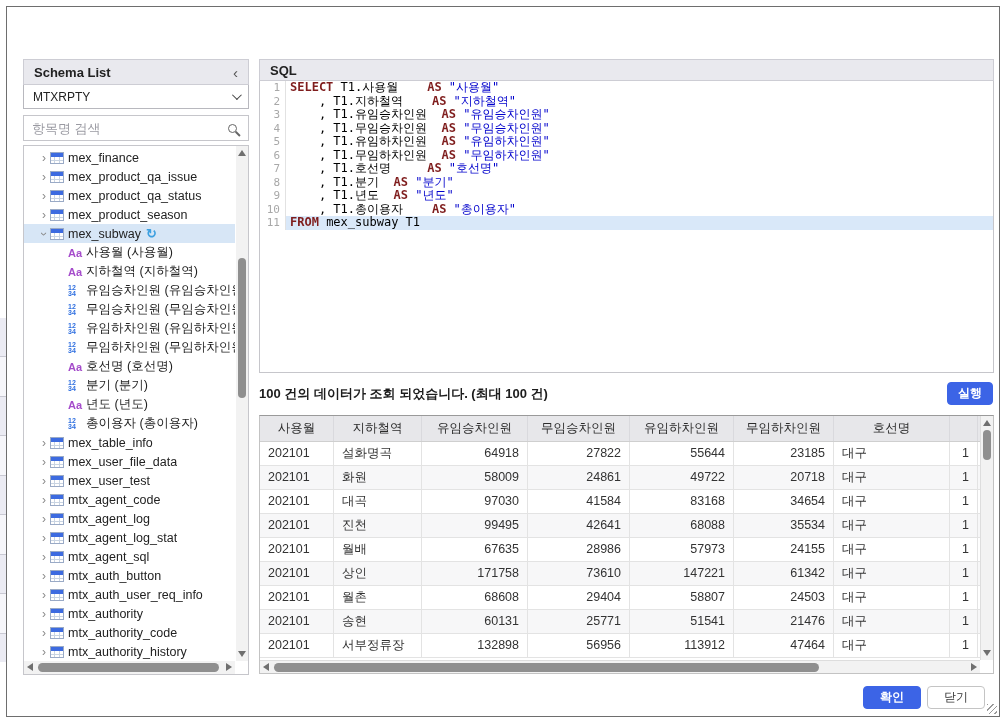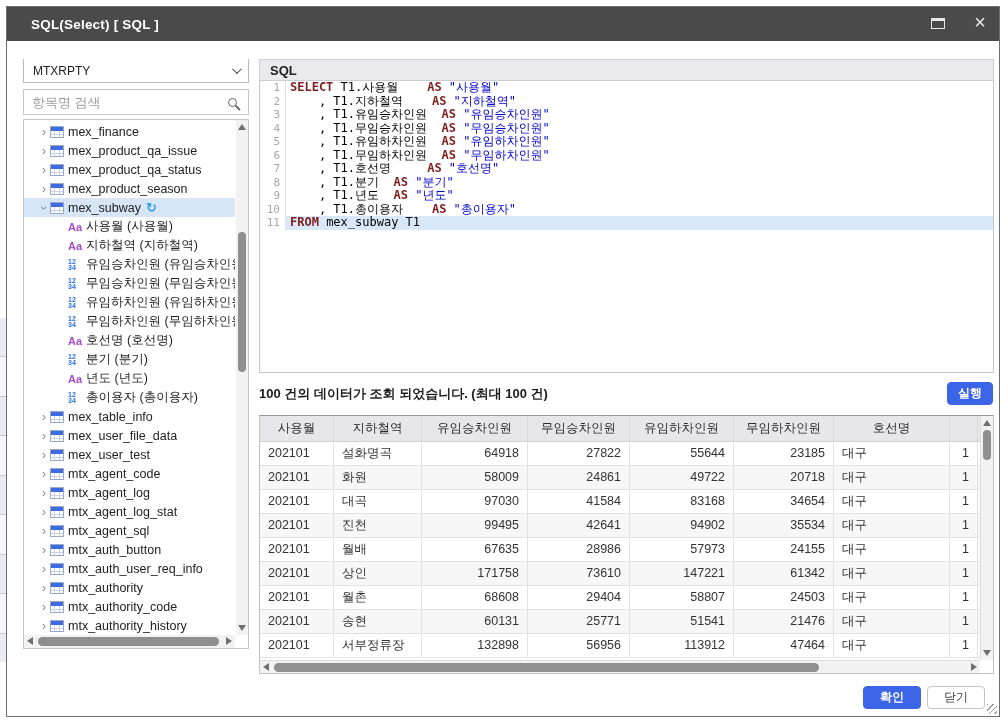--- a/index.html
+++ b/index.html
@@ -124,29 +124,28 @@
                font-size:12px; color:#333; font-family:"Liberation Sans",sans-serif; cursor:pointer; }
   .grip { position:absolute; right:2px; bottom:2px; width:10px; height:10px;
           background:repeating-linear-gradient(135deg,#9a9a9a 0 1px,rgba(0,0,0,0) 1px 4px); cursor:nwse-resize; }
 </style>
 </head>
 <body>
 
 <div class="bg-sliver"></div>
 
 <div class="dialog">
-  <div class="titlebar">
-    <span class="title">SQL(Select) [ SQL ]</span>
-    <span class="win-restore"></span>
-    <span class="win-close">×</span>
-  </div>
 
   <div class="content">
 
     <div class="left-panel">
+      <div class="panel-head">
+        <span>Schema List</span>
+        <span class="collapse">‹</span>
+      </div>
       <div class="schema-select">
         <span>MTXRPTY</span>
         <span class="chev"></span>
       </div>
       <div class="searchbox">
         <input placeholder="항목명 검색" style="">
         <span class="icon-search"></span>
       </div>
       <div class="treebox">
         <div class="tree-items">
@@ -406,21 +405,21 @@
               <div class="c" style="width: 104px; text-align: right;">83168</div>
               <div class="c" style="width: 100px; text-align: right;">34654</div>
               <div class="c" style="width: 116px; text-align: left;">대구</div>
               <div class="c" style="width: 28px; text-align: right;">1</div>
             </div>
             <div class="grid-row">
               <div class="c" style="width: 74px; text-align: left;">202101</div>
               <div class="c" style="width: 88px; text-align: left;">진천</div>
               <div class="c" style="width: 106px; text-align: right;">99495</div>
               <div class="c" style="width: 102px; text-align: right;">42641</div>
-              <div class="c" style="width: 104px; text-align: right;">94902</div>
+              <div class="c" style="width: 104px; text-align: right;">68088</div>
               <div class="c" style="width: 100px; text-align: right;">35534</div>
               <div class="c" style="width: 116px; text-align: left;">대구</div>
               <div class="c" style="width: 28px; text-align: right;">1</div>
             </div>
             <div class="grid-row">
               <div class="c" style="width: 74px; text-align: left;">202101</div>
               <div class="c" style="width: 88px; text-align: left;">월배</div>
               <div class="c" style="width: 106px; text-align: right;">67635</div>
               <div class="c" style="width: 102px; text-align: right;">28986</div>
               <div class="c" style="width: 104px; text-align: right;">57973</div>

